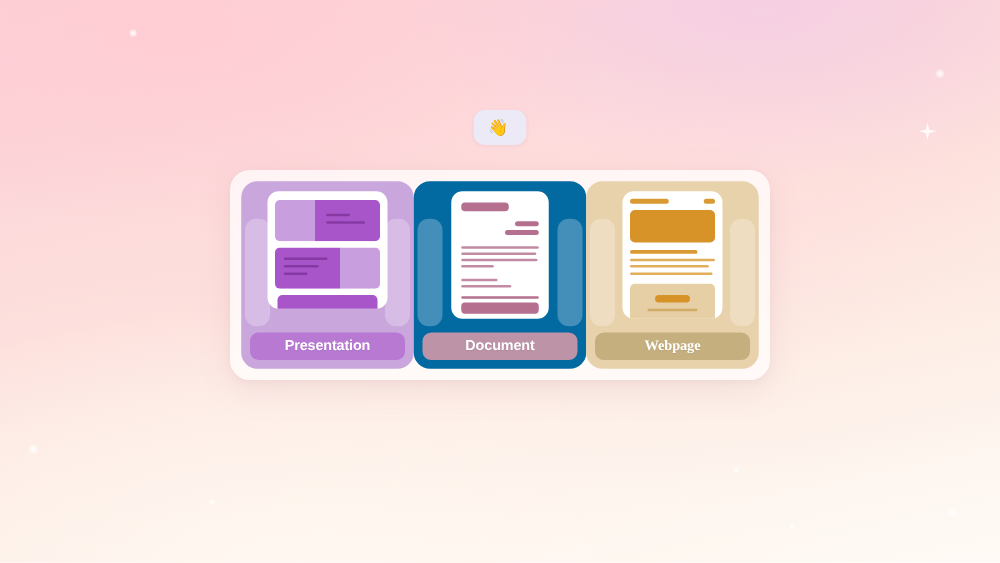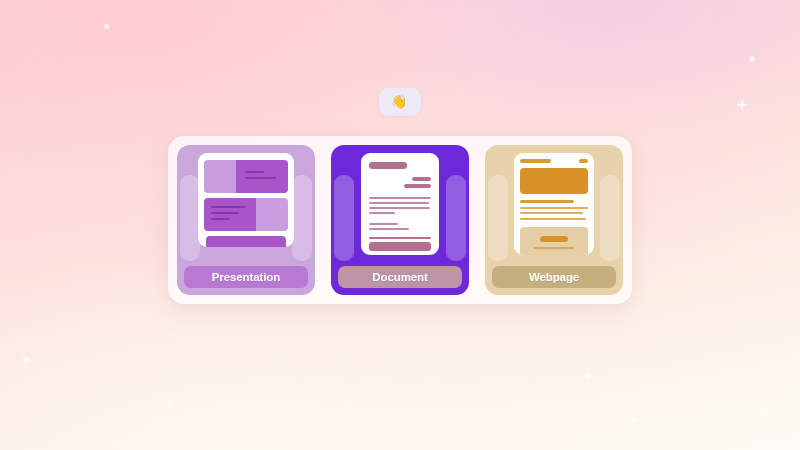--- a/index.html
+++ b/index.html
@@ -80,37 +80,37 @@
     width: 100%;
     display: flex;
     justify-content: center;
   }
 
   .panel {
     background: rgba(255,255,255,0.72);
     border-radius: 16px;
     padding: 9px;
     display: flex;
-    gap: 16px;
+    gap: 0;
     box-shadow: 0 8px 26px rgba(176,126,146,0.13), 0 2px 6px rgba(176,126,146,0.07);
   }
 
   .card {
     width: 138px;
     height: 150px;
     border-radius: 13px;
     position: relative;
     overflow: hidden;
     display: flex;
     flex-direction: column;
     align-items: center;
   }
 
   .card.presentation { background: #c9a6dc; }
-  .card.document     { background: #6d28d9; }
+  .card.document     { background: #0369a1; }
   .card.webpage      { background: #e8d2ab; }
 
   
   .side-bar {
     position: absolute;
     top: 30px;
     width: 20px;
     height: 86px;
     border-radius: 9px;
     background: rgba(255,255,255,0.26);
@@ -145,21 +145,21 @@
     justify-content: center;
     font-size: 11.5px;
     font-weight: 700;
     color: #ffffff;
     letter-spacing: -0.1px;
     z-index: 3;
     text-shadow: 0 1px 1px rgba(0,0,0,0.08);
   }
   .card.presentation .card-label { background: #b879d3; }
   .card.document     .card-label { background: #bd93a8; }
-  .card.webpage      .card-label { background: #c6af7e; }
+  .card.webpage      .card-label { background: #c6af7e; font-family: Liberation Serif, serif; }
 
   
   .slide {
     display: flex;
     border-radius: 4px;
     overflow: hidden;
     margin-bottom: 5px;
   }
   .slide.one { height: 33px; }
   .slide.two { height: 33px; }

